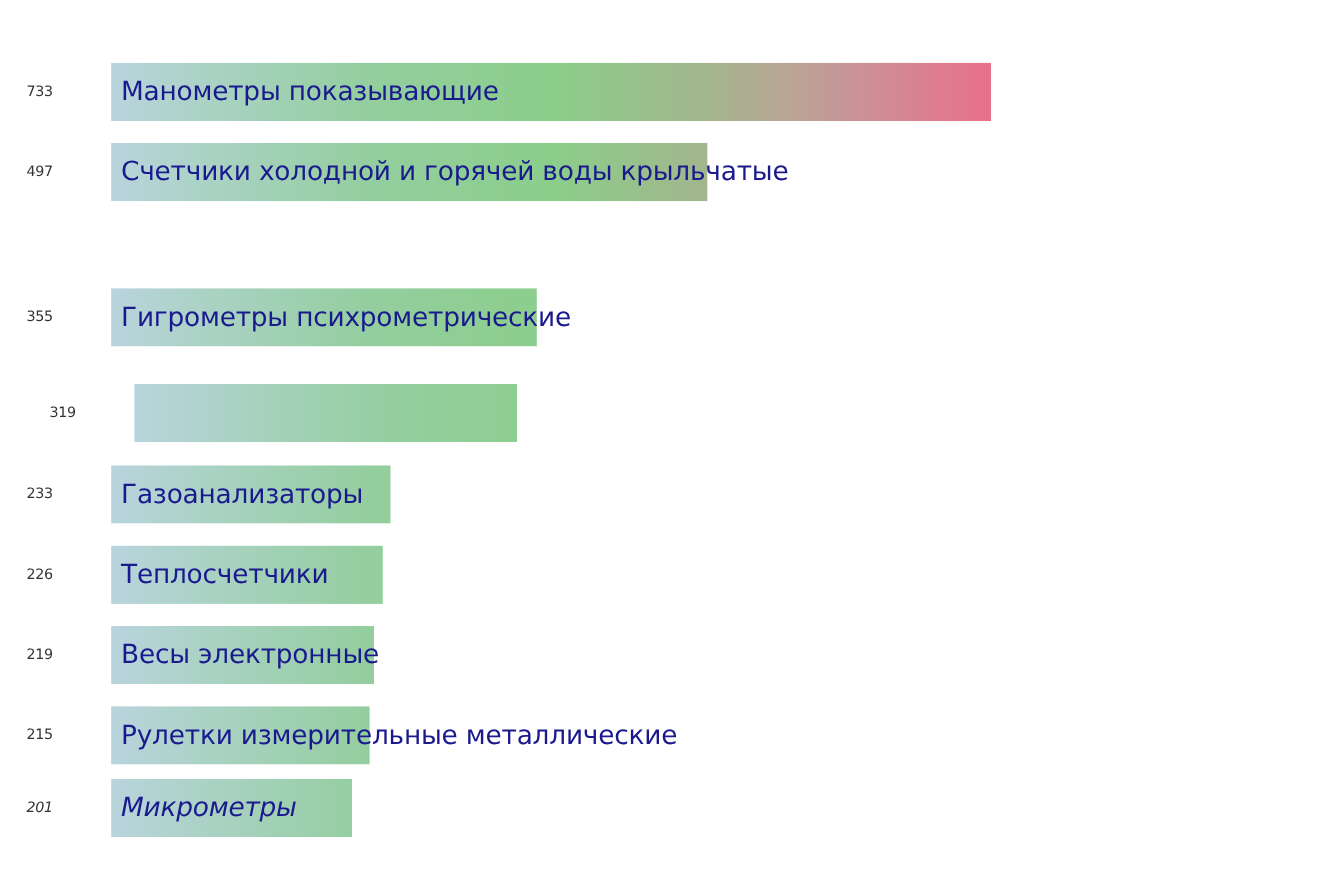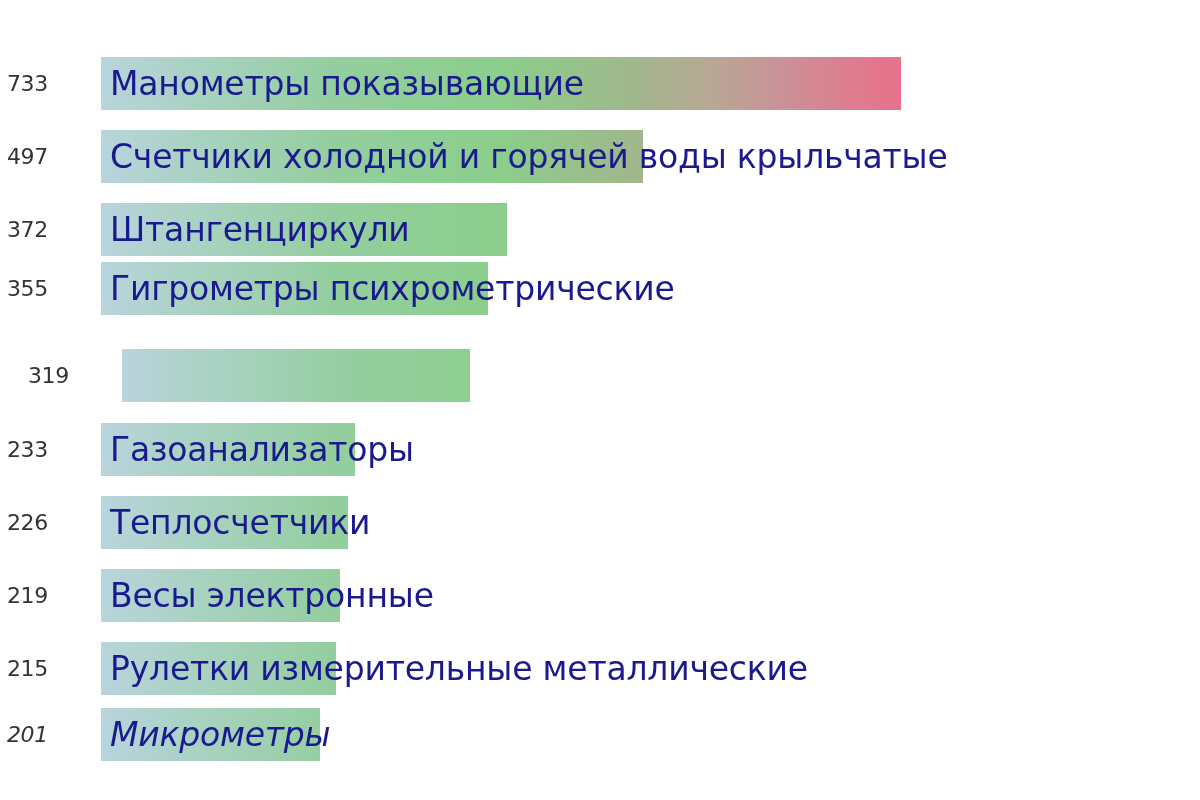--- a/index.html
+++ b/index.html
@@ -30,21 +30,21 @@
 
   .value-label {
     position: absolute;
     left: 0;
     top: 0;
     width: 48px;
     height: 53px;
     line-height: 53px;
     text-align: right;
     font-family: "DejaVu Sans", sans-serif;
-    font-size: 22px;
+    font-size: 13px;
     font-weight: 400;
     color: #333333;
     letter-spacing: -0.3px;
     white-space: nowrap;
   }
 
   .bar-track {
     position: absolute;
     left: 101px;
     top: 0;
@@ -70,21 +70,21 @@
       #e8718a 100%);
   }
 
   .bar-text {
     position: absolute;
     left: 110px;
     top: 0;
     height: 53px;
     line-height: 53px;
     font-family: "DejaVu Sans", sans-serif;
-    font-size: 33px;
+    font-size: 24px;
     font-weight: 400;
     color: #1a1a8e;
     white-space: nowrap;
     letter-spacing: -0.2px;
     text-align: right;
   }
 </style>
 </head>
 <body>
 
@@ -95,27 +95,20 @@
         <div class="bar-fill"></div>
       </div>
       <div class="bar-text">Манометры показывающие</div>
     </div>
     <div class="bar-row" style="top: 130.1px;">
       <div class="value-label">497</div>
       <div class="bar-track" style="width: 542px;">
         <div class="bar-fill"></div>
       </div>
       <div class="bar-text">Счетчики холодной и горячей воды крыльчатые</div>
-    </div>
-    <div class="bar-row" style="top: 203.2px;">
-      <div class="value-label">372</div>
-      <div class="bar-track" style="width: 406px;">
-        <div class="bar-fill"></div>
-      </div>
-      <div class="bar-text">Штангенциркули</div>
     </div>
     <div class="bar-row" style="top: 262px;">
       <div class="value-label">355</div>
       <div class="bar-track" style="width: 387px;">
         <div class="bar-fill"></div>
       </div>
       <div class="bar-text">Гигрометры психрометрические</div>
     </div>
     <div class="bar-row" style="top: 349.4px; margin-left: 21px;">
       <div class="value-label">319</div>

